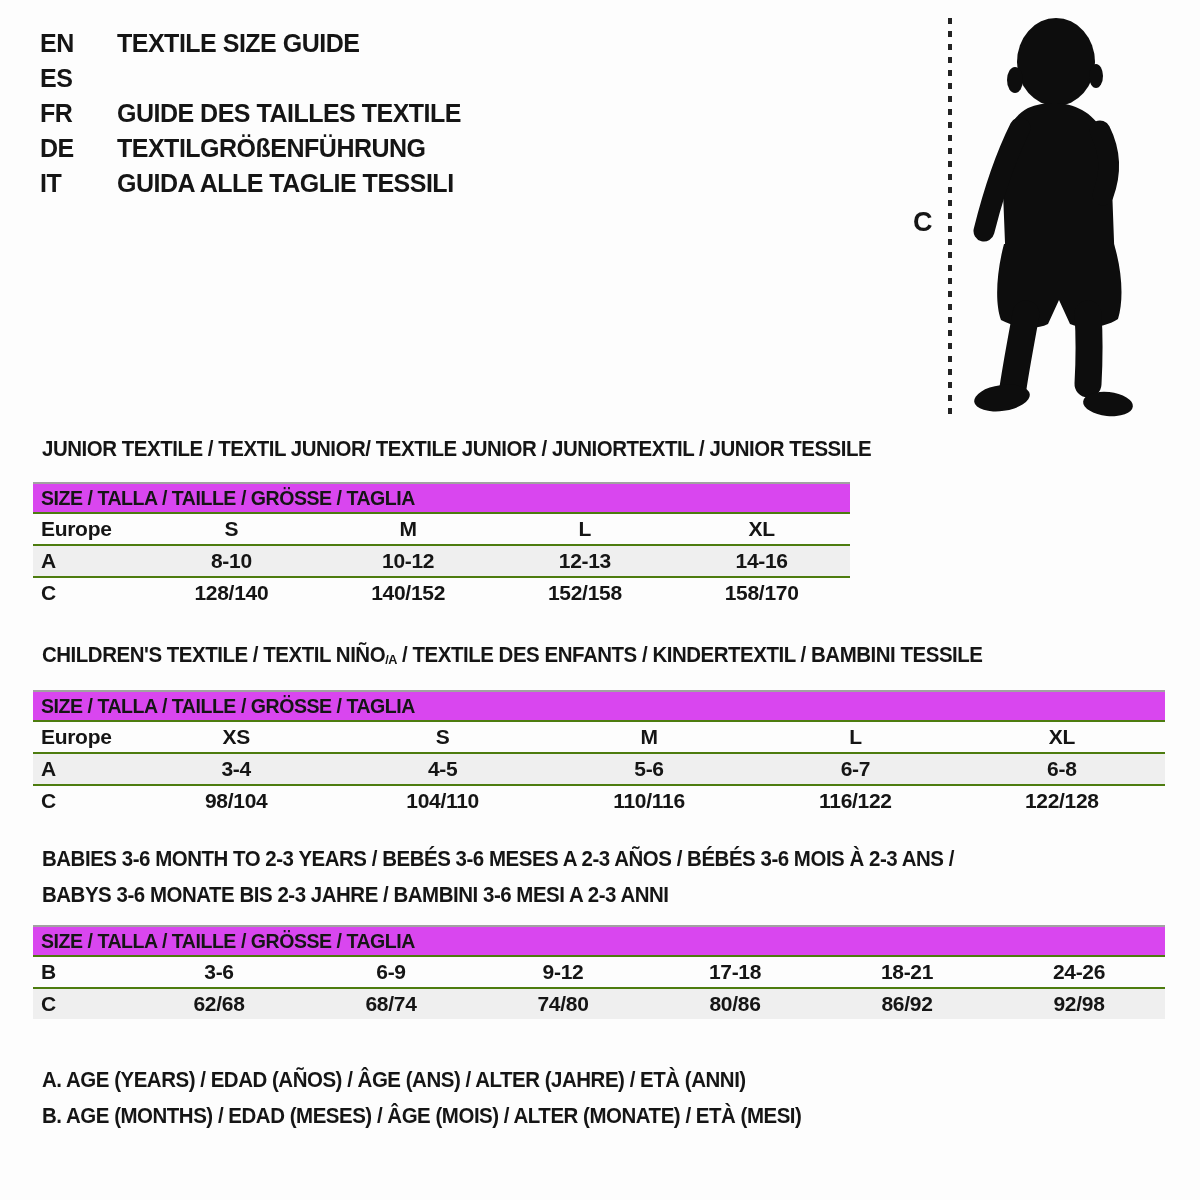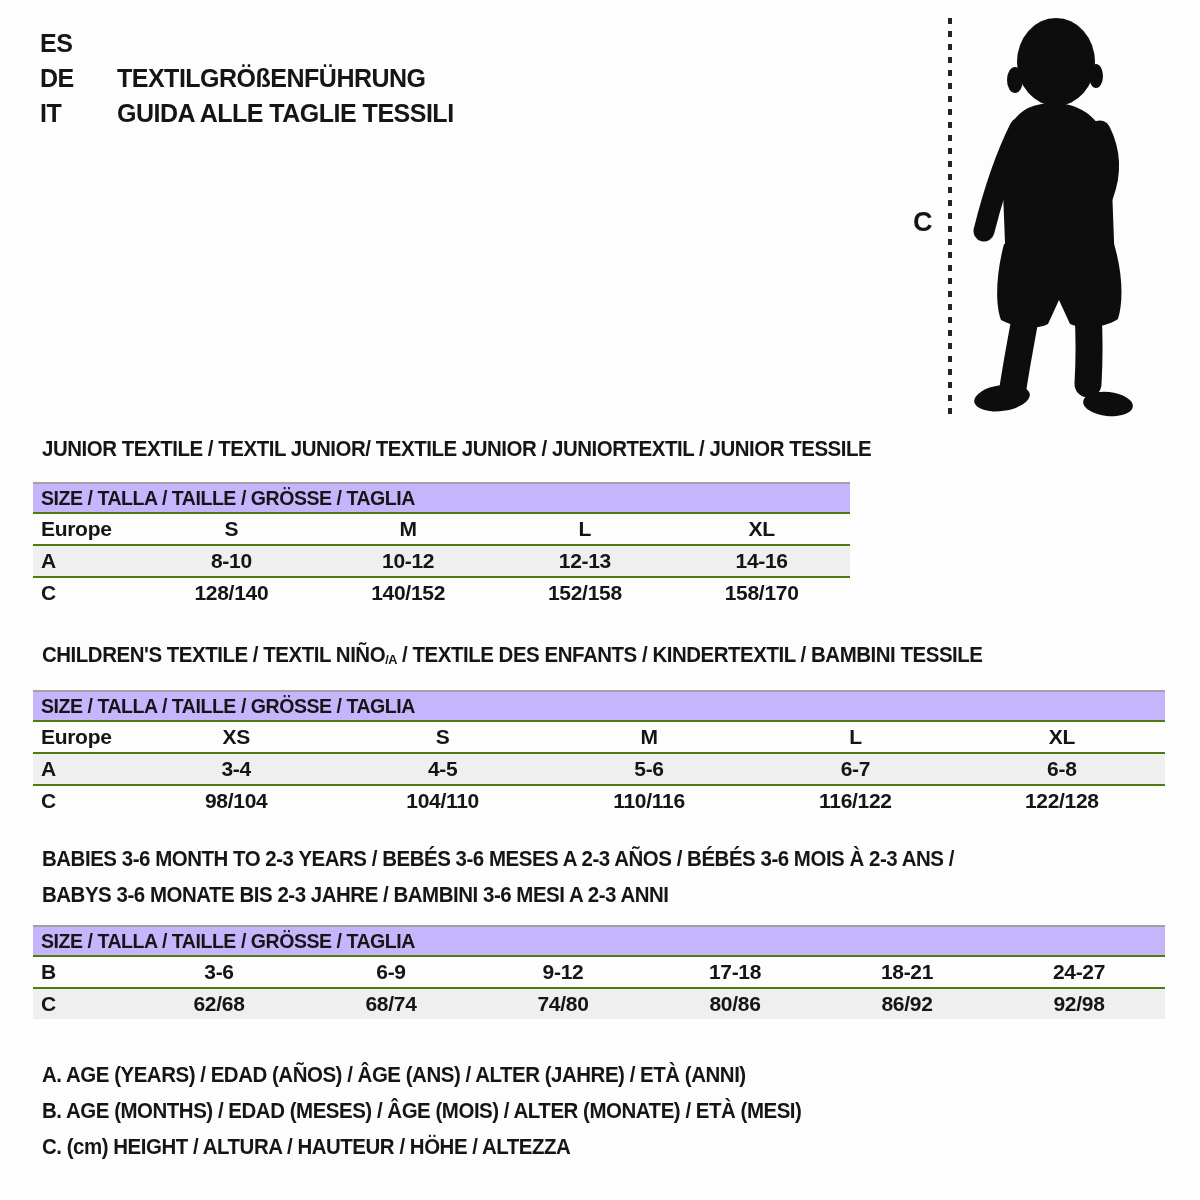--- a/index.html
+++ b/index.html
@@ -22,50 +22,58 @@
   .fig-label{position:absolute;left:913px;top:207px;font-size:27px;}
   .silhouette{position:absolute;left:968px;top:16px;}
   
   .sec-title{
     position:absolute;left:42px;font-size:22px;letter-spacing:-0.5px;
     white-space:nowrap;transform:scaleX(0.93);transform-origin:0 50%;
   }
   .sub{font-size:0.62em;vertical-align:-0.18em;}
   .stable{position:absolute;left:33px;}
   .size-bar{
-    height:30px;background:#c4b5fd;border-top:2px solid #a2a2a2;box-sizing:border-box;
+    height:30px;background:#d946ef;border-top:2px solid #a2a2a2;box-sizing:border-box;
     display:flex;align-items:center;padding-left:8px;
   }
   .size-bar span{
     font-size:21px;letter-spacing:-0.5px;white-space:nowrap;
     transform:scaleX(0.93);transform-origin:0 50%;
   }
   .trow{display:flex;align-items:center;height:32px;box-sizing:border-box;
     border-top:2px solid #4d7c0f;font-size:21px;letter-spacing:-0.3px;}
   .trow.shaded{background:#efefef;}
   .tlabel{padding-left:8px;box-sizing:border-box;}
   .tcell{flex:1;text-align:center;}
   .w-junior{width:817px;}
   .w-wide{width:1132px;}
   .w-junior .tlabel{width:110px;}
   .w-wide .tlabel{width:100px;}
   
   .legend{position:absolute;left:42px;top:1062px;}
-  .legend-line{height:36px;display:flex;align-items:flex-start;}
+  .legend-line{height:36px;display:flex;align-items:center;}
   .legend-line span{
     font-size:22px;letter-spacing:-0.5px;white-space:nowrap;
     transform:scaleX(0.93);transform-origin:0 50%;
   }
 </style>
 </head>
 <body>
 
 <div class="lang-block">
   <div class="lang-row">
+    <span class="lang-code">EN</span>
+    <span class="lang-title">TEXTILE SIZE GUIDE</span>
+  </div>
+  <div class="lang-row">
     <span class="lang-code">ES</span>
+  </div>
+  <div class="lang-row">
+    <span class="lang-code">FR</span>
+    <span class="lang-title">GUIDE DES TAILLES TEXTILE</span>
   </div>
   <div class="lang-row">
     <span class="lang-code">DE</span>
     <span class="lang-title">TEXTILGRÖßENFÜHRUNG</span>
   </div>
   <div class="lang-row">
     <span class="lang-code">IT</span>
     <span class="lang-title">GUIDA ALLE TAGLIE TESSILI</span>
   </div>
 </div>
@@ -172,37 +180,34 @@
     <span>SIZE / TALLA / TAILLE / GRÖSSE / TAGLIA</span>
   </div>
   <div>
       <div class="trow">
         <div class="tlabel">B</div>
         <div class="tcell">3-6</div>
         <div class="tcell">6-9</div>
         <div class="tcell">9-12</div>
         <div class="tcell">17-18</div>
         <div class="tcell">18-21</div>
-        <div class="tcell">24-27</div>
+        <div class="tcell">24-26</div>
       </div>
       <div class="trow shaded">
         <div class="tlabel">C</div>
         <div class="tcell">62/68</div>
         <div class="tcell">68/74</div>
         <div class="tcell">74/80</div>
         <div class="tcell">80/86</div>
         <div class="tcell">86/92</div>
         <div class="tcell">92/98</div>
       </div>
     </div>
 </div>
 
 <div class="legend">
   <div class="legend-line">
     <span>A. AGE (YEARS) / EDAD (AÑOS) / ÂGE (ANS) / ALTER (JAHRE) / ETÀ (ANNI)</span>
   </div>
   <div class="legend-line">
     <span>B. AGE (MONTHS) / EDAD (MESES) / ÂGE (MOIS) / ALTER (MONATE) / ETÀ (MESI)</span>
   </div>
-  <div class="legend-line">
-    <span>C. (cm) HEIGHT / ALTURA / HAUTEUR / HÖHE / ALTEZZA</span>
-  </div>
 </div>
 
 </body></html>

